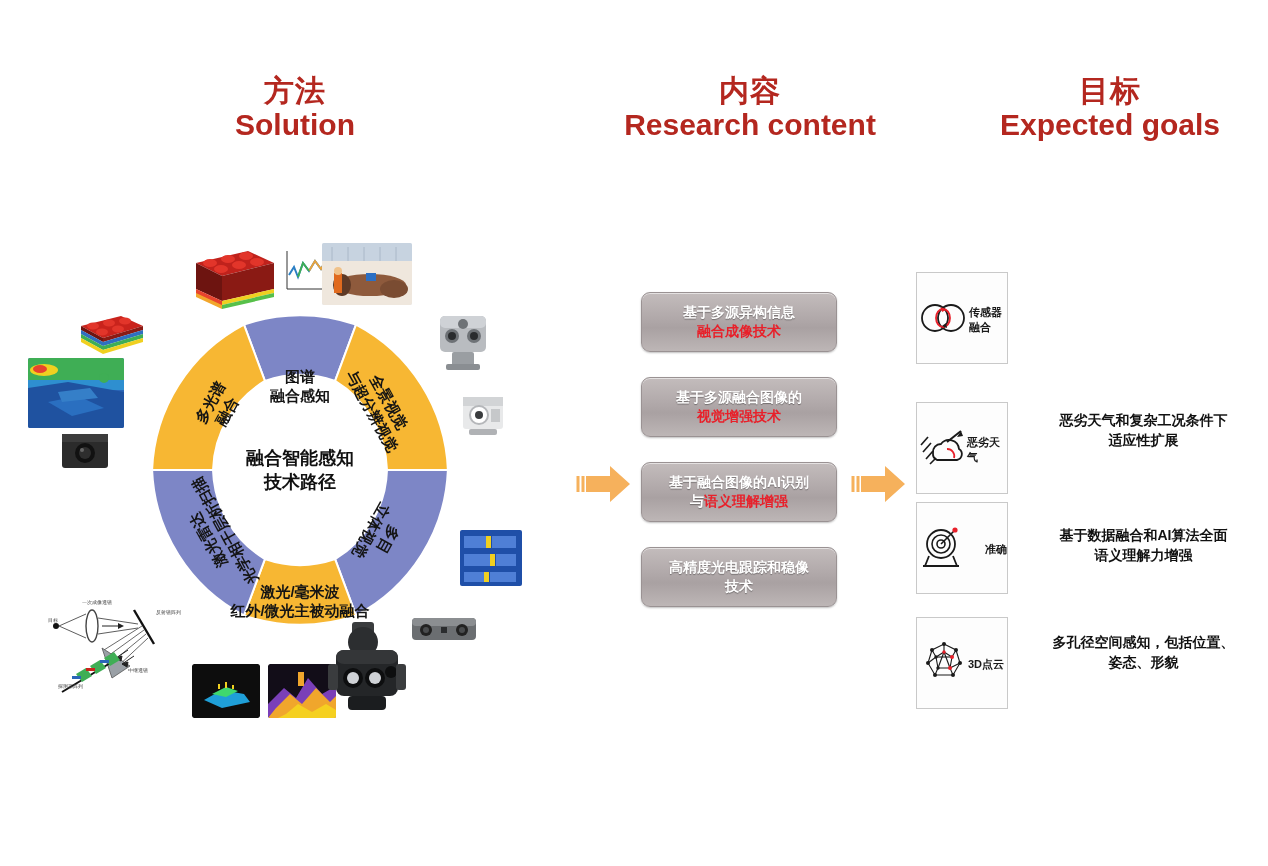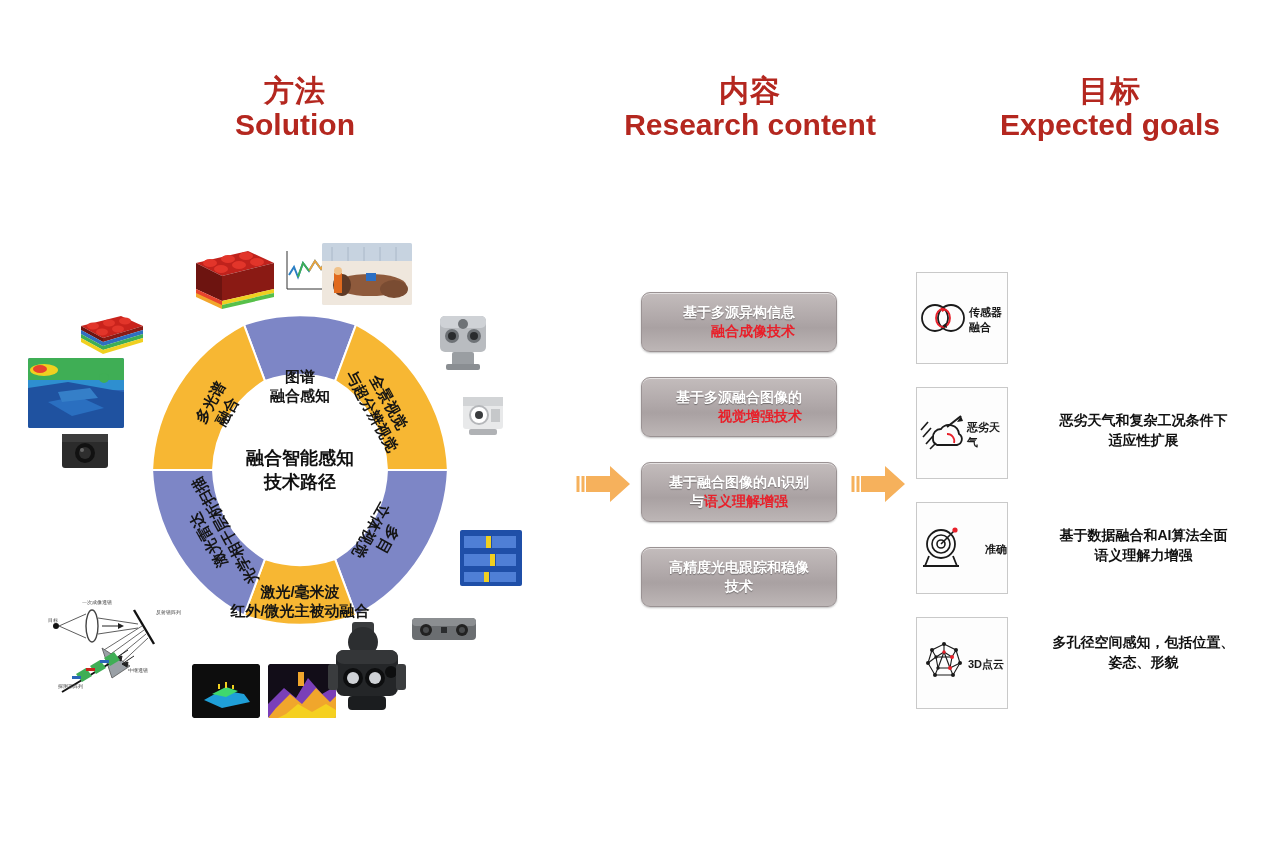--- a/index.html
+++ b/index.html
@@ -47,21 +47,21 @@
     border-radius:9px;
     background:linear-gradient(180deg,#c3bcbc 0%,#b0a8a9 45%,#a9a1a2 60%,#bdb6b6 100%);
     border:1px solid #9a9293;
     box-shadow:0 1px 2px rgba(0,0,0,.25), inset 0 1px 0 rgba(255,255,255,.55);
     display:flex;align-items:center;justify-content:center;
   }
   .mbox .txt{
     text-align:center;color:#ffffff;font-size:14px;font-weight:bold;line-height:1.35;
     text-shadow:0 1px 1px rgba(0,0,0,.35);
   }
-  .mbox .hl{color:#e8202a;text-shadow:none;text-align:right;}
+  .mbox .hl{color:#e8202a;text-shadow:none;}
 
   
   .gcard{
     position:absolute;left:916px;width:90px;height:90px;
     background:#fdfdfd;border:1px solid #c9c9c9;
     display:flex;flex-direction:row;align-items:center;justify-content:center;
   }
   .gcard .ic{height:48px;display:flex;align-items:center;justify-content:center;}
   .gcard .cap{font-size:11px;font-weight:bold;color:#1a1a1a;margin-top:3px;}
   .gtext{
@@ -438,21 +438,21 @@
         <circle cx="34" cy="17" r="13" fill="none" stroke="#1a1a1a" stroke-width="1.8"></circle>
         <path d="M26 8 a7 9 0 0 1 0 18" fill="none" stroke="#e8202a" stroke-width="1.8"></path>
         <path d="M26 8 a7 9 0 0 0 0 18" fill="none" stroke="#e8202a" stroke-width="1.8"></path>
         <polygon points="24,6 29,9 25,11" fill="#e8202a"></polygon>
         <polygon points="30,27 25,25 29,22" fill="#1a1a1a"></polygon>
       </svg>
     </div>
     <div class="cap">传感器融合</div>
   </div>
 
-  <div class="gcard" style="top:387px;font-family:Liberation Serif, serif;">
+  <div class="gcard" style="top:402px;font-family:Liberation Serif, serif;">
     <div class="ic">
       <svg width="50" height="38" viewBox="0 0 50 38">
         <path d="M16 24 a8 8 0 0 1 8 -9 a10 10 0 0 1 18 5 a6 6 0 0 1 -2 11 L20 31 a7 7 0 0 1 -4 -7 Z" fill="none" stroke="#1a1a1a" stroke-width="1.8"></path>
         <path d="M30 20 a7 7 0 0 1 7 9" fill="none" stroke="#e8202a" stroke-width="1.8"></path>
         <g stroke="#1a1a1a" stroke-width="1.6">
           <line x1="4" y1="16" x2="11" y2="8"></line>
           <line x1="6" y1="23" x2="14" y2="14"></line>
           <line x1="9" y1="30" x2="16" y2="22"></line>
           <line x1="13" y1="35" x2="19" y2="29"></line>
         </g>

